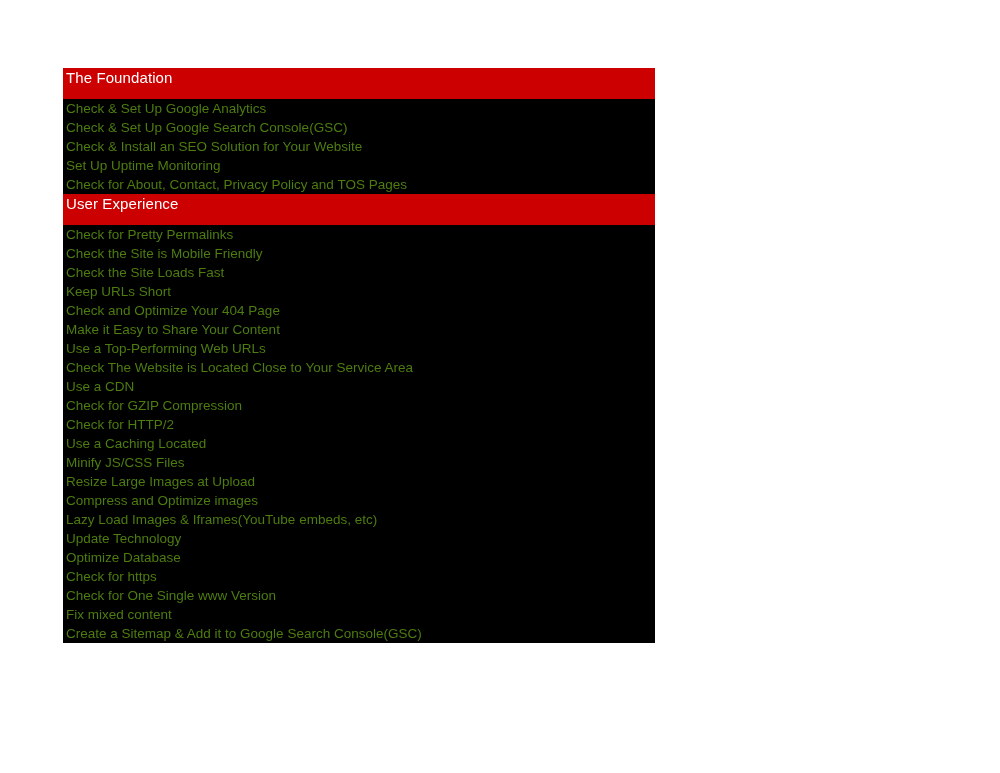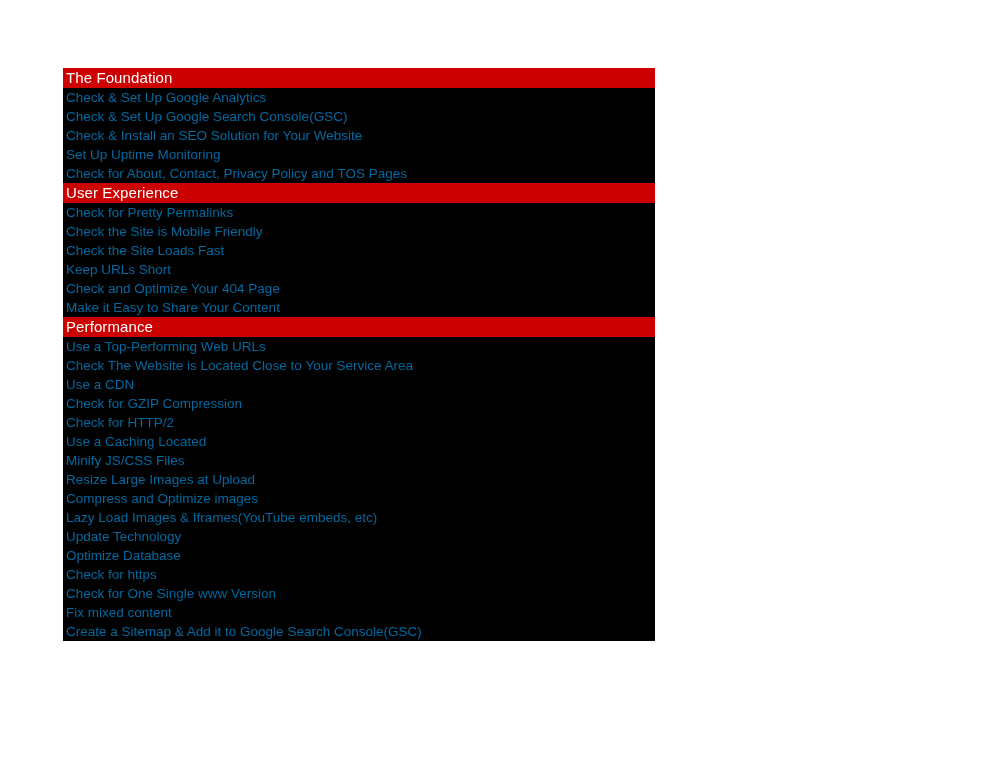--- a/index.html
+++ b/index.html
@@ -23,29 +23,29 @@
     background: #000000;
     border-collapse: collapse;
   }
 
   .section-header {
     background: #cc0000;
     color: #ffffff;
     font-size: 15px;
     line-height: 20px;
     height: 20px;
-    padding: 0 0 0 3px;
+    padding: 0 0 11px 3px;
     letter-spacing: 0.1px;
     white-space: nowrap;
     overflow: hidden;
   }
 
   .checklist-item {
     background: #000000;
-    color: #0369a1;
+    color: #4d7c0f;
     font-size: 13.5px;
     line-height: 19px;
     height: 19px;
     padding: 0 0 0 3px;
     white-space: nowrap;
     overflow: hidden;
   }
 
   .section-group { display: block; }
 </style>
@@ -64,21 +64,20 @@
     <div class="section-group">
       <div class="section-header">User Experience</div>
       <div class="checklist-item">Check for Pretty Permalinks</div>
       <div class="checklist-item">Check the Site is Mobile Friendly</div>
       <div class="checklist-item">Check the Site Loads Fast</div>
       <div class="checklist-item">Keep URLs Short</div>
       <div class="checklist-item">Check and Optimize Your 404 Page</div>
       <div class="checklist-item">Make it Easy to Share Your Content</div>
     </div>
     <div class="section-group">
-      <div class="section-header">Performance</div>
       <div class="checklist-item">Use a Top-Performing Web URLs</div>
       <div class="checklist-item">Check The Website is Located Close to Your Service Area</div>
       <div class="checklist-item">Use a CDN</div>
       <div class="checklist-item">Check for GZIP Compression</div>
       <div class="checklist-item">Check for HTTP/2</div>
       <div class="checklist-item">Use a Caching Located</div>
       <div class="checklist-item">Minify JS/CSS Files</div>
       <div class="checklist-item">Resize Large Images at Upload</div>
       <div class="checklist-item">Compress and Optimize images</div>
       <div class="checklist-item">Lazy Load Images &amp; Iframes(YouTube embeds, etc)</div>

